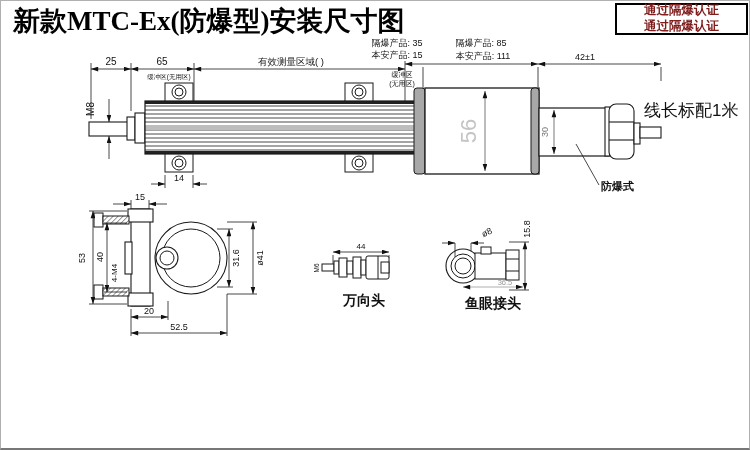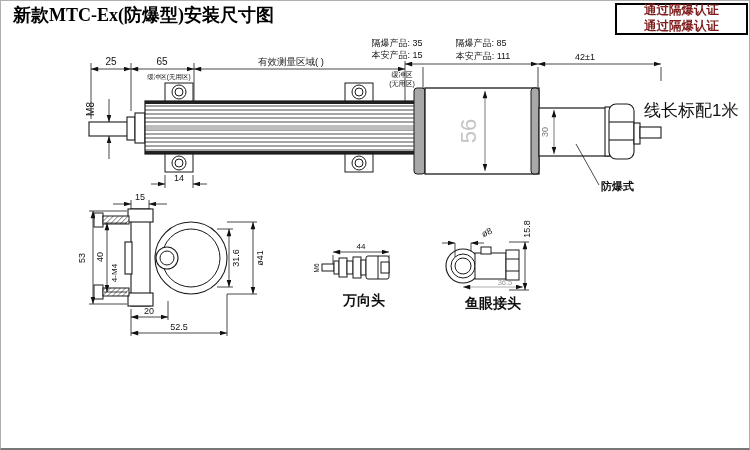--- a/index.html
+++ b/index.html
@@ -4,21 +4,21 @@
 <style>
   html,body{margin:0;padding:0;background:#fff;}
   .page{
     position:relative;width:750px;height:450px;box-sizing:border-box;
     background:#ffffff;border:1px solid #b0b0b0;border-bottom:2px solid #777;
     font-family:"Liberation Sans",sans-serif;overflow:hidden;
   }
   .title{
     position:absolute;left:12px;top:2px;
     font-family:"Liberation Serif",serif;font-weight:bold;
-    font-size:18px;color:#000;letter-spacing:0px;white-space:nowrap;
+    font-size:27px;color:#000;letter-spacing:0px;white-space:nowrap;
   }
   .certbox{
     position:absolute;left:614px;top:2px;width:133px;height:32px;
     border:2px solid #000;box-sizing:border-box;
     display:flex;flex-direction:column;justify-content:center;align-items:center;
     font-size:12.5px;font-weight:bold;line-height:1.25;color:#7f1d1d;white-space:nowrap;
   }
   svg{position:absolute;left:0;top:0;}
   svg text{font-family:"Liberation Sans",sans-serif;fill:#111;}
   .dim{font-size:9px;}

